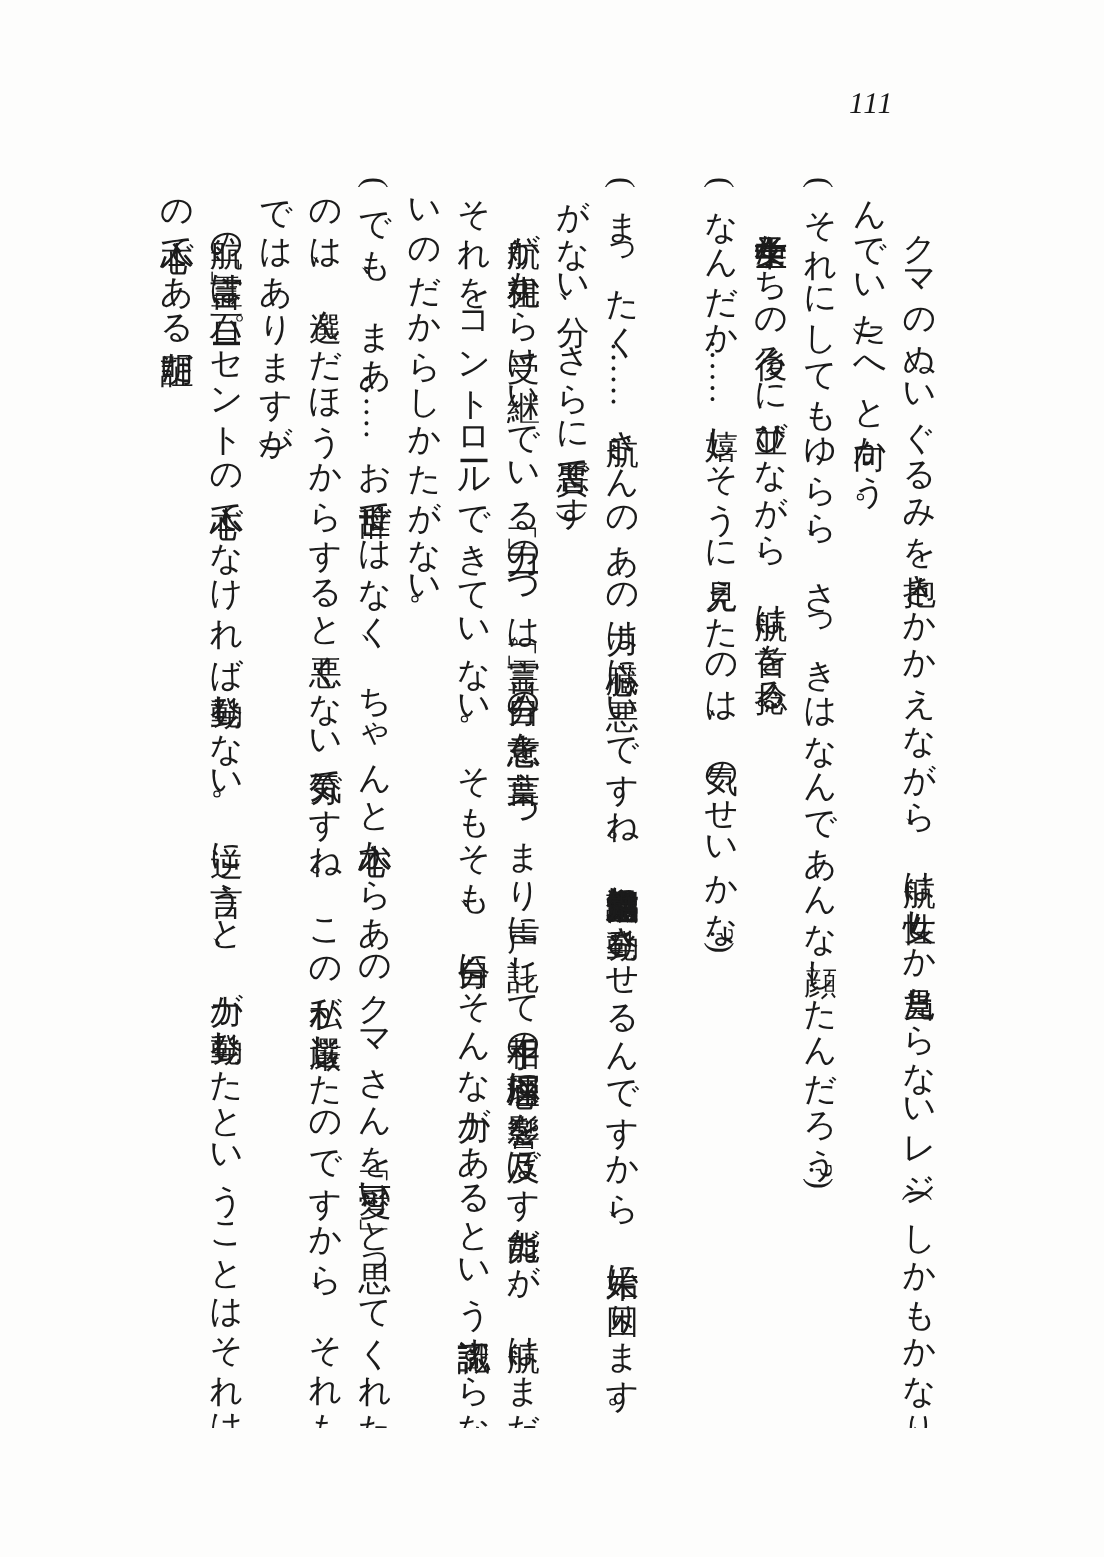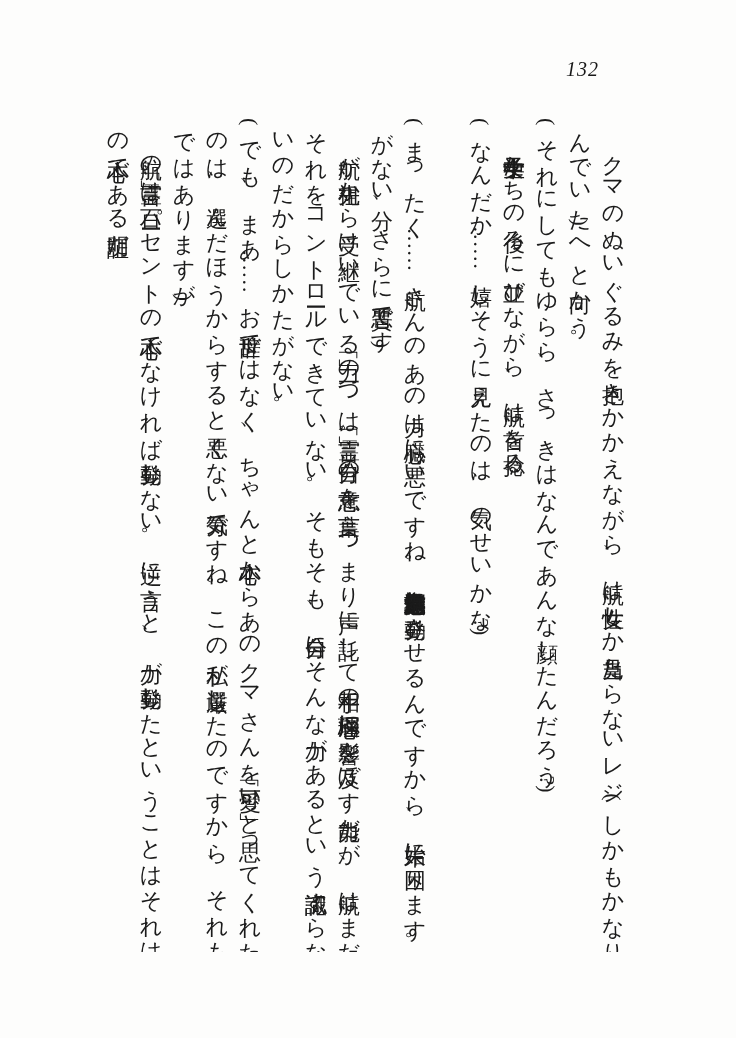--- a/index.html
+++ b/index.html
@@ -52,21 +52,21 @@
   
   .text-block p.gap {
     margin-block-start: 33px;
   }
 </style>
 </head>
 <body>
 
 <div class="page">
 
-  <div class="page-number">132</div>
+  <div class="page-number">111</div>
 
   <div class="text-block">
     <p class="indent">クマのぬいぐるみを抱きかかえながら、航は女性しか見当たらないレジ(しかもかなり並んでいた)へと向かう。</p>
     <p>(それにしてもゆらら、さっきはなんであんな顔したんだろう?)</p>
     <p class="indent">女子中学生たちの後ろに並びながら、航は首を捻る。</p>
     <p>(なんだか……嬉しそうに見えたのは、気のせいかな?)</p>
     <p class="gap">(まったく……航さんのあの力は心臓に悪いですね。無意識無自覚無遠慮無作為無差別に発動させるんですから、始末に困ります。悪意がない分、さらに悪質です)</p>
     <p class="indent">航が祖先から受け継いでいる「力」の一つは「言霊」。自分の意志を言葉、つまり声に託して相手の深層心理に影響を及ぼす能力だが、航はまだそれをコントロールできていない。そもそも、自分にそんな力があるという認識すらないのだからしかたがない。</p>
     <p>(でも、まあ……お世辞ではなく、ちゃんと本心からあのクマさんを「可愛い」と思ってくれたのは、選んだほうからすると悪くない気分ですね。この私が厳選したのですから、それも当然ではありますが)</p>
     <p class="indent">航の「言霊」は百パーセントの本心でなければ発動しない。逆に言うと、力が発動したということはそれは航の本心である証明だ。</p>

